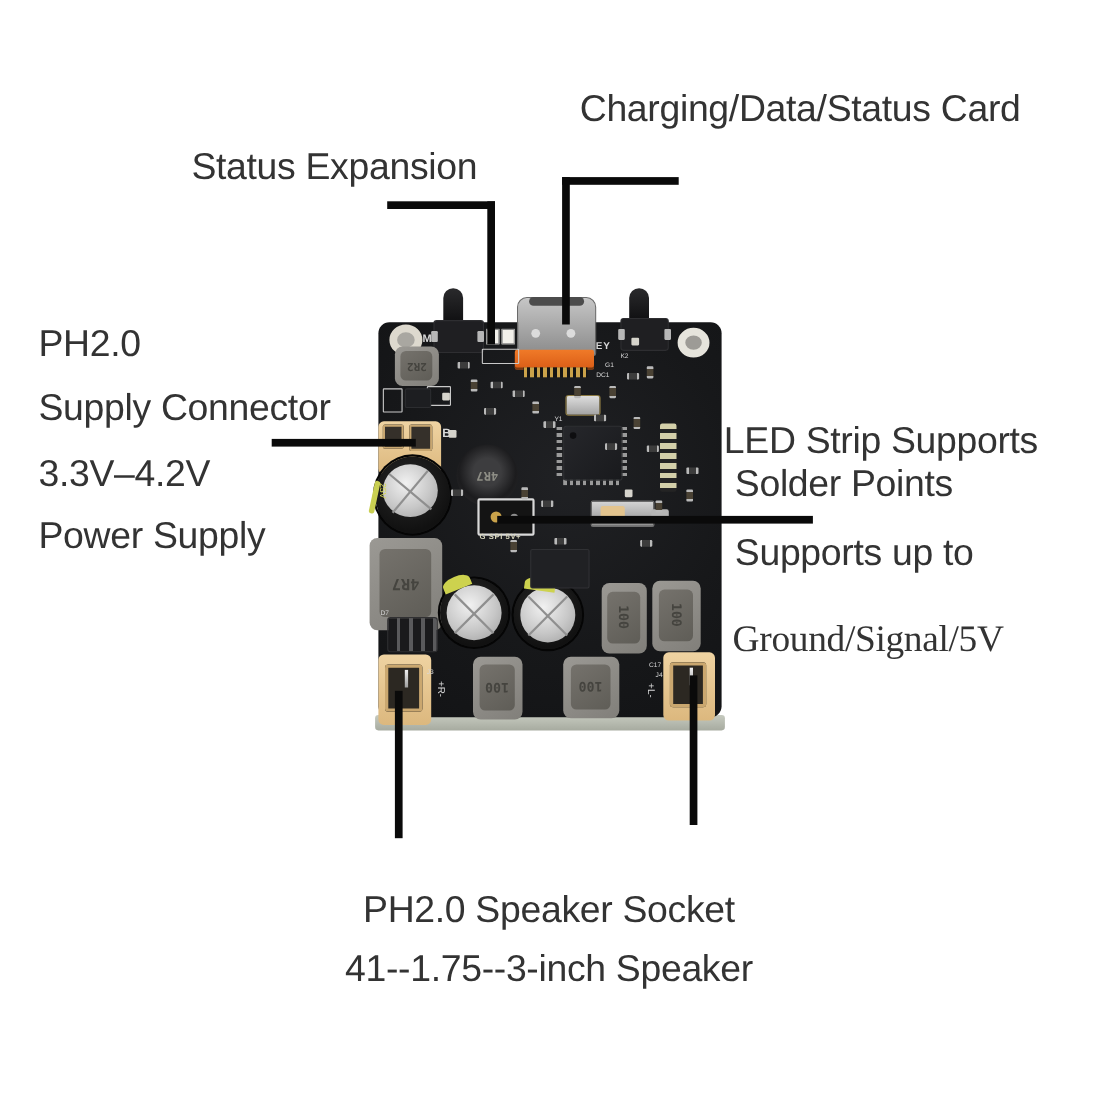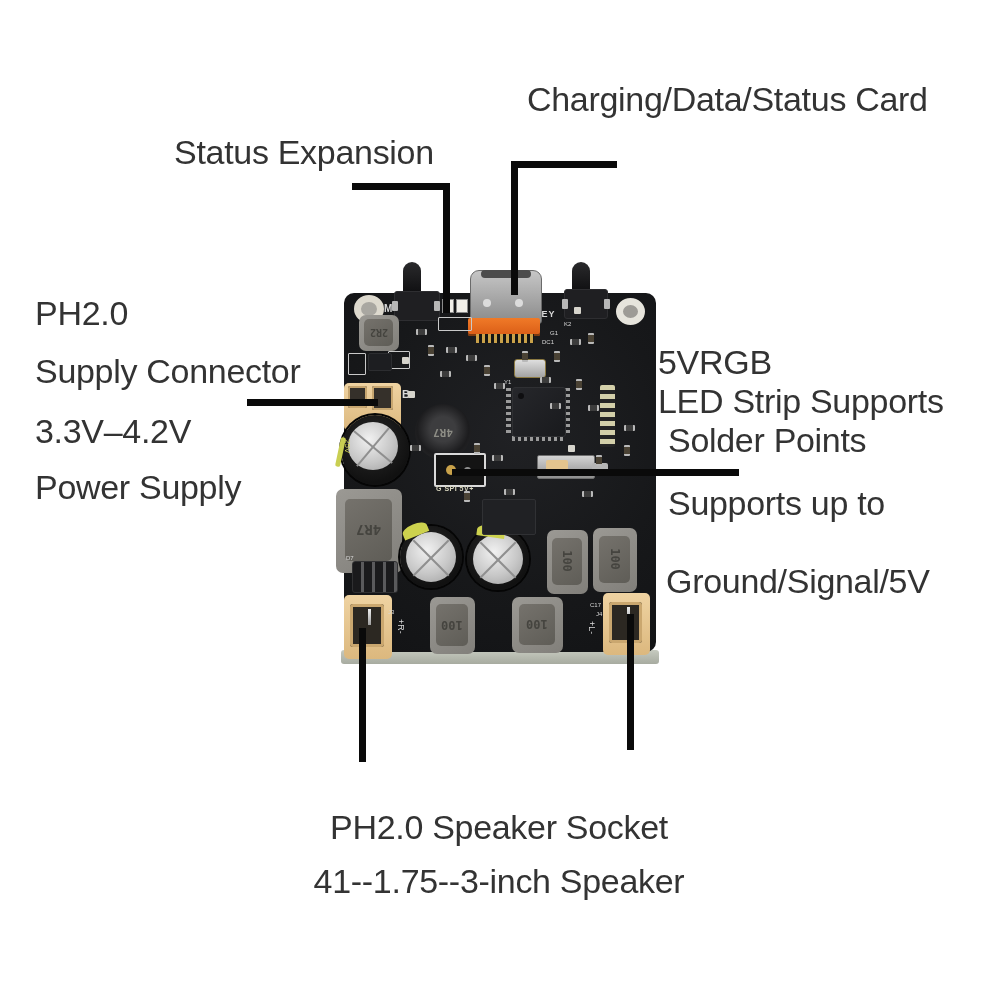--- a/index.html
+++ b/index.html
@@ -42,26 +42,25 @@
 <div id="page">
 
   <div class="label" style="left:527px;top:80px;">Charging/Data/Status Card</div>
   <div class="label" style="left:174px;top:133px;">Status Expansion</div>
 
   <div class="label" style="left:35px;top:294px;">PH2.0</div>
   <div class="label" style="left:35px;top:352px;">Supply Connector</div>
   <div class="label" style="left:35px;top:412px;">3.3V–4.2V</div>
   <div class="label" style="left:35px;top:468px;">Power Supply</div>
 
-  <div class="label" style="left:658px;top:343px;">5VRGB</div>
   <div class="label" style="left:658px;top:382px;">LED Strip Supports</div>
   <div class="label" style="left:668px;top:421px;">Solder Points</div>
 
   <div class="label" style="left:668px;top:484px;">Supports up to</div>
-  <div class="label" style="left:666px;top:562px;">Ground/Signal/5V</div>
+  <div class="label" style="left:666px;top:562px;font-family:Liberation Serif, serif;">Ground/Signal/5V</div>
 
   <div class="label center" style="left:249px;top:808px;">PH2.0 Speaker Socket</div>
   <div class="label center" style="left:249px;top:862px;">41--1.75--3-inch Speaker</div>
 
   <div class="cline" style="left:511px;top:161px;width:106px;height:7px;"></div>
   <div class="cline" style="left:511px;top:161px;width:7px;height:134px;"></div>
   <div class="cline" style="left:352px;top:183px;width:98px;height:7px;"></div>
   <div class="cline" style="left:443px;top:183px;width:7px;height:130px;"></div>
   <div class="cline" style="left:247px;top:399px;width:131px;height:7px;"></div>
   <div class="cline" style="left:452px;top:469px;width:287px;height:7px;"></div>

